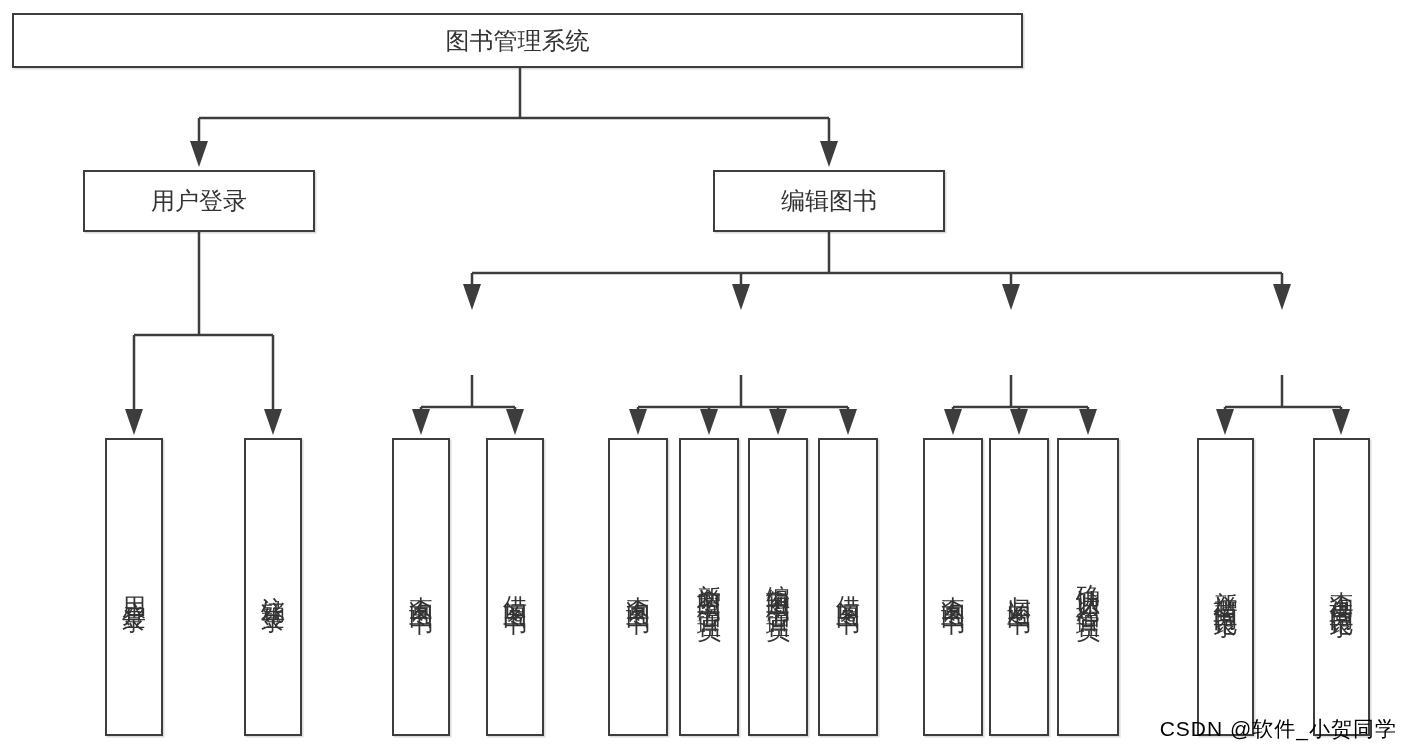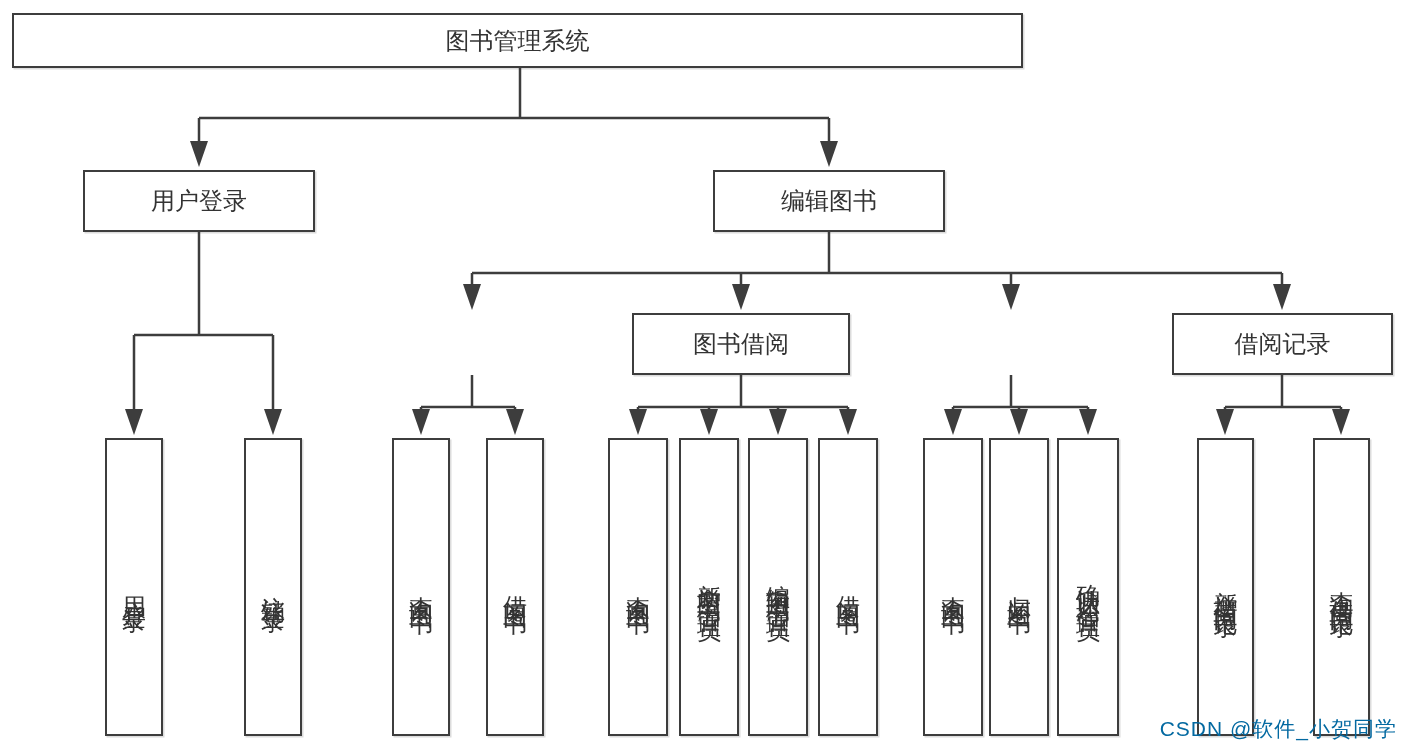--- a/index.html
+++ b/index.html
@@ -43,21 +43,21 @@
     text-orientation: upright;
     letter-spacing: 5px;
     white-space: normal;
     line-height: 1;
   }
   #watermark {
     position: absolute;
     right: 8px;
     bottom: 4px;
     font-size: 21px;
-    color: #0369a1;
+    color: #000000;
     letter-spacing: 1px;
   }
 </style>
 </head>
 <body>
 
 <div id="canvas">
 
   <svg id="connectors" viewBox="0 0 1405 747" xmlns="http://www.w3.org/2000/svg">
     <g stroke="#3d3d3d" stroke-width="2.5" fill="none">
@@ -126,26 +126,20 @@
     <span class="label">图书管理系统</span>
   </div>
 
   <div class="node" style="left:83px;top:170px;width:232px;height:62px">
     <span class="label">用户登录</span>
   </div>
   <div class="node" style="left:713px;top:170px;width:232px;height:62px">
     <span class="label">编辑图书</span>
   </div>
 
-  <div class="node" style="left:632px;top:313px;width:218px;height:62px">
-    <span class="label">图书借阅</span>
-  </div>
-  <div class="node" style="left:1172px;top:313px;width:221px;height:62px">
-    <span class="label">借阅记录</span>
-  </div>
 
   <div class="node leaf" style="left:105px;top:438px;width:58px;height:298px">
     <span class="label">用户登录</span>
   </div>
   <div class="node leaf" style="left:244px;top:438px;width:58px;height:298px">
     <span class="label">注销登录</span>
   </div>
 
   <div class="node leaf" style="left:392px;top:438px;width:58px;height:298px">
     <span class="label">查询图书</span>

